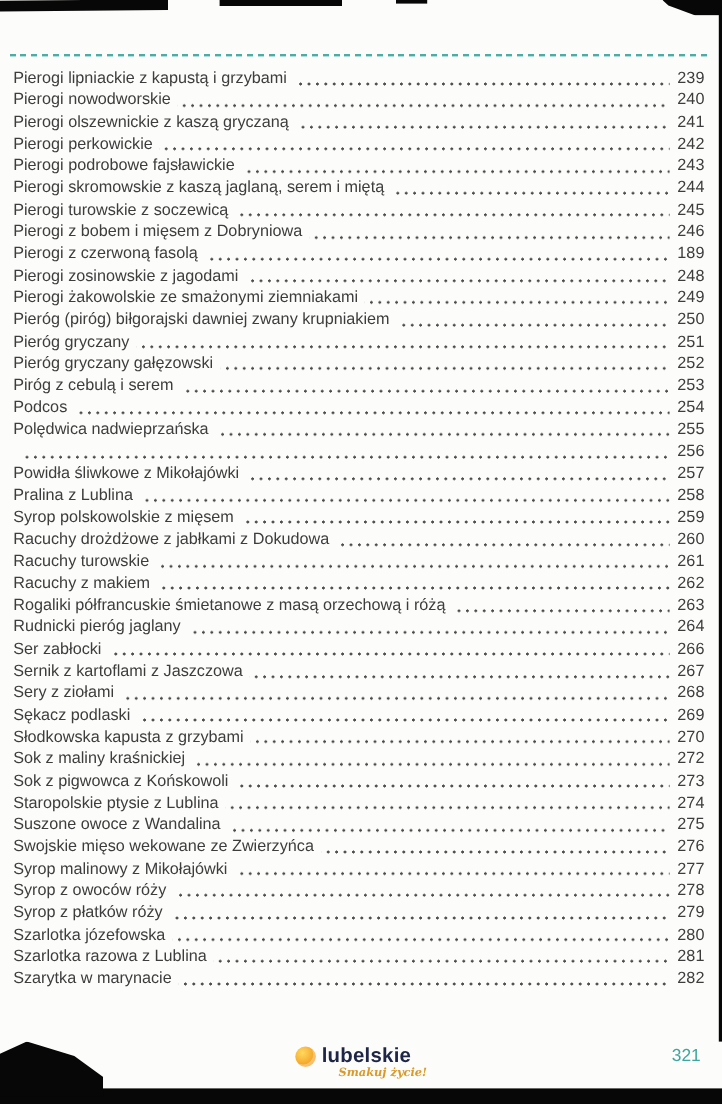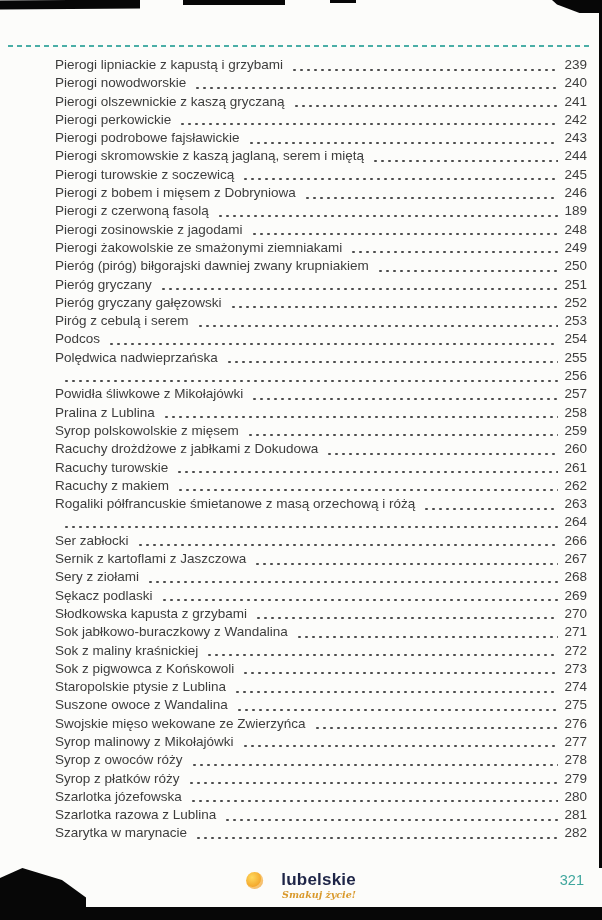--- a/index.html
+++ b/index.html
@@ -24,21 +24,20 @@
     position: absolute;
     left: 11px; right: 15px; top: 56px;
   }
   .row {
     display: flex;
     align-items: center;
     height: 18.3px;
     font-size: 13.5px;
     line-height: 18.3px;
     color: #3d3d3d;
-    margin-left: 44px;
   }
   .title { white-space: nowrap; flex: 0 0 auto; }
   .leader {
     flex: 1 1 auto;
     align-self: stretch;
     margin: 0 3px 0 6px;
     background-image: radial-gradient(circle, #4c4c4c 1.05px, transparent 1.35px);
     background-size: 7px 6px;
     background-position: 2px 10.5px;
     background-repeat: repeat-x;
@@ -49,21 +48,21 @@
     text-align: right;
     white-space: nowrap;
   }
 
   
   .footer { position: absolute; left: 0; right: 0; bottom: 16px; height: 42px; }
   .logo {
     position: absolute; left: 50%; transform: translateX(-50%);
     bottom: 4px; text-align: center;
   }
-  .logo-row { display: flex; align-items: center; gap: 5px; justify-content: space-between; }
+  .logo-row { display: flex; align-items: center; gap: 5px; justify-content: flex-start; }
   .logo-mark {
     width: 17px; height: 17px; border-radius: 50%;
     background: radial-gradient(circle at 35% 32%, #ffd95e, #f2a024 68%, #e18a10);
     display: inline-block;
     box-shadow: inset -2px -2px 0 rgba(255,255,255,0.35);
   }
   .logo-text {
     font-size: 17px; font-weight: bold; color: #1e2547; letter-spacing: 0.2px;
   }
   .logo-tagline {
@@ -246,20 +245,21 @@
       <span class="pagenum">262</span>
     </div>
 
     <div class="row">
       <span class="title">Rogaliki półfrancuskie śmietanowe z masą orzechową i różą</span>
       <span class="leader"></span>
       <span class="pagenum">263</span>
     </div>
 
     <div class="row">
+      <span class="title">Rudnicki pieróg jaglany</span>
       <span class="leader"></span>
       <span class="pagenum">264</span>
     </div>
 
 
     <div class="row">
       <span class="title">Ser zabłocki</span>
       <span class="leader"></span>
       <span class="pagenum">266</span>
     </div>
@@ -281,25 +281,20 @@
       <span class="leader"></span>
       <span class="pagenum">269</span>
     </div>
 
     <div class="row">
       <span class="title">Słodkowska kapusta z grzybami</span>
       <span class="leader"></span>
       <span class="pagenum">270</span>
     </div>
 
-    <div class="row">
-      <span class="title">Sok jabłkowo-buraczkowy z Wandalina</span>
-      <span class="leader"></span>
-      <span class="pagenum">271</span>
-    </div>
 
     <div class="row">
       <span class="title">Sok z maliny kraśnickiej</span>
       <span class="leader"></span>
       <span class="pagenum">272</span>
     </div>
 
     <div class="row">
       <span class="title">Sok z pigwowca z Końskowoli</span>
       <span class="leader"></span>

